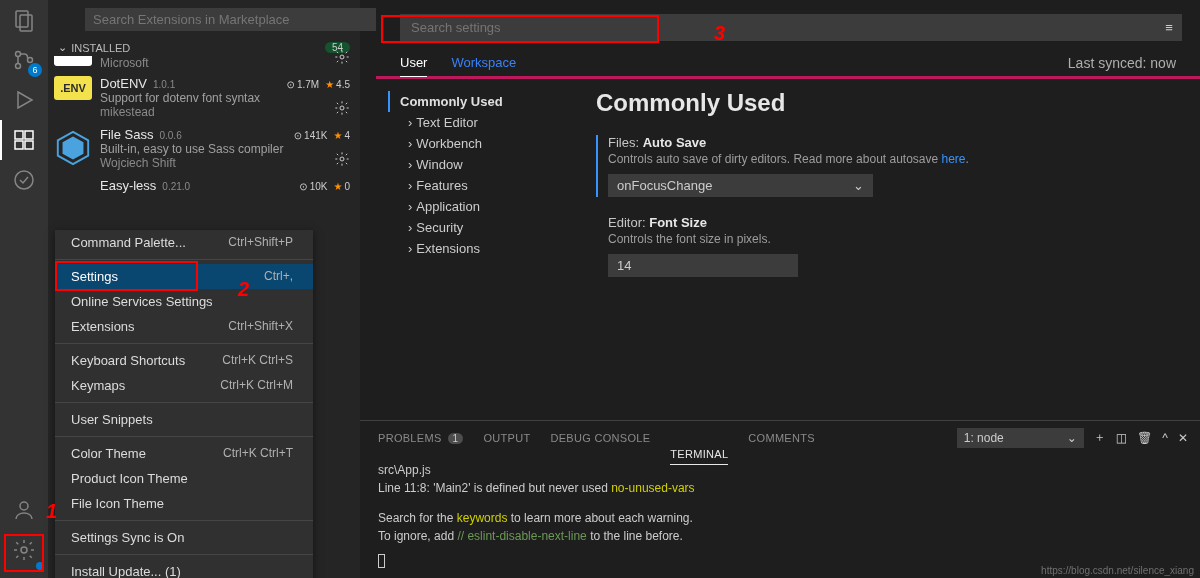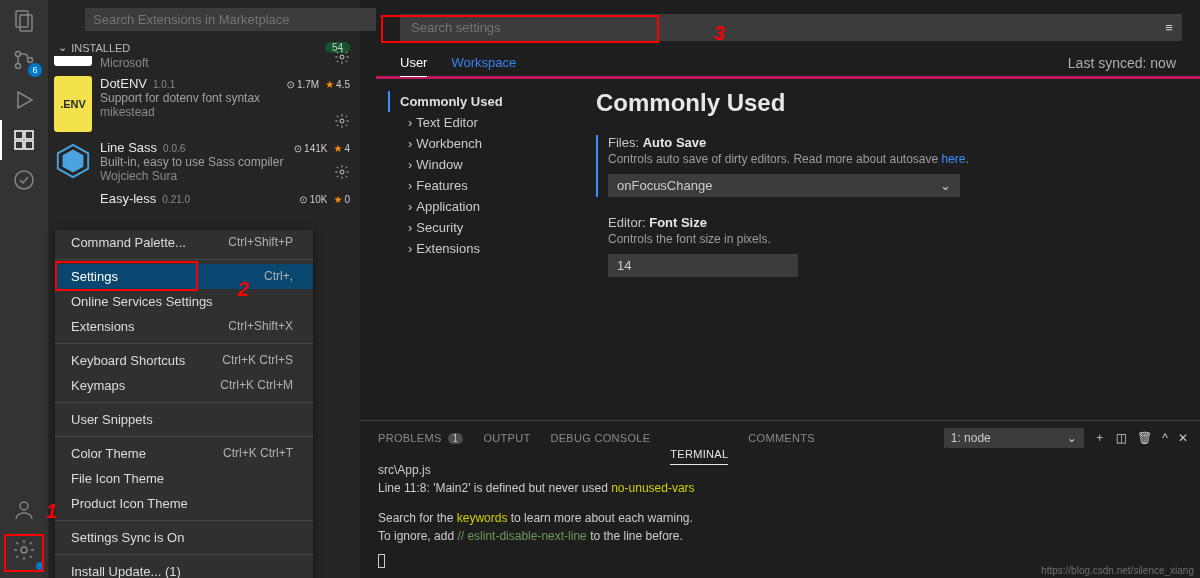--- a/index.html
+++ b/index.html
@@ -61,32 +61,32 @@
 .settings-content { flex: 1; padding: 10px 30px 0 30px; overflow: hidden; }
 .settings-content h2 { font-size: 24px; font-weight: 600; color: #e7e7e7; margin-bottom: 18px; }
 .setting-block { margin-bottom: 18px; padding-left: 12px; position: relative; }
 .setting-block.modified::before { content: ""; position: absolute; left: 0; top: 0; width: 2px; height: 100%; background: #3794ff; }
 .setting-label { font-size: 13px; color: #cccccc; }
 .setting-label .cat { color: #c5c5c5; }
 .setting-label b { color: #e7e7e7; font-weight: 600; }
 .setting-desc { font-size: 12px; color: #9d9d9d; margin-top: 2px; }
 .setting-desc a { color: #3794ff; text-decoration: none; }
 .setting-control { margin-top: 8px; }
-.setting-select { background: #3c3c3c; border: 1px solid #3c3c3c; color: #cccccc; padding: 3px 8px; font-size: 13px; width: 352px; display: flex; justify-content: space-between; align-items: center;}
+.setting-select { background: #3c3c3c; border: 1px solid #3c3c3c; color: #cccccc; padding: 3px 8px; font-size: 13px; width: 265px; display: flex; justify-content: space-between; align-items: center;}
 .setting-input { background: #3c3c3c; border: 1px solid #3c3c3c; color: #cccccc; padding: 3px 8px; font-size: 13px; width: 190px; }
 .setting-input.wide { width: 470px; }
 
 
 .panel { position: absolute; left: 360px; bottom: 0; right: 0; height: 158px; background: #1e1e1e; border-top: 1px solid #414141; }
 .panel-tabs { display: flex; padding: 4px 12px 0 18px; align-items: center; border-bottom: 1px solid #1e1e1e; height: 30px; }
 .panel-tab { color: #8a8a8a; font-size: 11px; margin-right: 20px; cursor: pointer; letter-spacing: .3px; display: flex; align-items: flex-end; gap: 6px; }
 .panel-tab.active { color: #e7e7e7; border-bottom: 1px solid #e7e7e7; padding-bottom: 4px; margin-top: 37px; }
 .panel-tab .count { background: #4d4d4d; color: #cccccc; font-size: 10px; border-radius: 8px; padding: 0 5px; }
 .panel-right { margin-left: auto; display: flex; align-items: center; gap: 10px; color: #cccccc; font-size: 12px; }
-.term-select { background: #3c3c3c; border: 1px solid #3c3c3c; color: #cccccc; padding: 2px 6px; font-size: 12px; width: 140px; display:flex;justify-content:space-between;align-items:center;}
+.term-select { background: #3c3c3c; border: 1px solid #3c3c3c; color: #cccccc; padding: 2px 6px; font-size: 12px; width: 127px; display:flex;justify-content:space-between;align-items:center;}
 .panel-body { padding: 10px 18px; font-family: Consolas, monospace; font-size: 12px; color: #cccccc; line-height: 1.5; }
 .term-yellow { color: #d1d100; }
 .term-comment { color: #6a9955; }
 .cursor-block { display: inline-block; width: 7px; height: 14px; border: 1px solid #cccccc; vertical-align: middle; }
 
 
 .ann-box { position: absolute; border: 2px solid #ff0000; pointer-events: none; z-index: 50; }
 .ann-num { position: absolute; color: #ff0000; font-size: 20px; font-weight: bold; z-index: 51; pointer-events: none; font-style: italic; }
 
 
@@ -161,21 +161,21 @@
     <div class="ext-lines">
         <div class="ext-author">Microsoft</div>
       </div>
     <span class="ext-gear"><svg viewBox="0 0 24 24" fill="none" stroke="currentColor" stroke-width="1.5">
           <circle cx="12" cy="12" r="3"></circle>
           <path d="M12 2v3m0 14v3M4.2 4.2l2.1 2.1m11.4 11.4 2.1 2.1M2 12h3m14 0h3M4.2 19.8l2.1-2.1m11.4-11.4 2.1-2.1"></path>
         </svg></span>
   </div>
 
   <div class="ext-item">
-    <div class="ext-icon" style="background:#f3e24b;color:#2b2b2b;height:56px;">.ENV</div>
+    <div class="ext-icon" style="background:#f3e24b;color:#2b2b2b;height:24px;">.ENV</div>
     <div class="ext-lines">
       <div class="ext-title-row">
         <span class="ext-name">DotENV</span>
         <span class="ext-ver">1.0.1</span>
         <span class="ext-stats">⊙ <span>1.7M</span> <span class="star">★</span> <span>4.5</span></span>
       </div>
       <div class="ext-desc">Support for dotenv font syntax</div>
       <div class="ext-author">mikestead</div>
     </div>
     <span class="ext-gear"><svg viewBox="0 0 24 24" fill="none" stroke="currentColor" stroke-width="1.5">
@@ -186,26 +186,26 @@
 
   <div class="ext-item">
     <div class="ext-icon" style="height:42px;">
         <svg viewBox="0 0 40 40" width="38" height="38">
           <polygon points="20,3 36,12 36,28 20,37 4,28 4,12" fill="none" stroke="#4aa3df" stroke-width="2"></polygon>
           <polygon points="20,8 31,14 31,26 20,32 9,26 9,14" fill="#4aa3df"></polygon>
         </svg>
       </div>
     <div class="ext-lines">
       <div class="ext-title-row">
-        <span class="ext-name">Line Sass</span>
+        <span class="ext-name">File Sass</span>
         <span class="ext-ver">0.0.6</span>
         <span class="ext-stats">⊙ <span>141K</span> <span class="star">★</span> <span>4</span></span>
       </div>
       <div class="ext-desc">Built-in, easy to use Sass compiler</div>
-      <div class="ext-author">Wojciech Sura</div>
+      <div class="ext-author">Wojciech Shift</div>
     </div>
     <span class="ext-gear"><svg viewBox="0 0 24 24" fill="none" stroke="currentColor" stroke-width="1.5">
           <circle cx="12" cy="12" r="3"></circle>
           <path d="M12 2v3m0 14v3M4.2 4.2l2.1 2.1m11.4 11.4 2.1 2.1M2 12h3m14 0h3M4.2 19.8l2.1-2.1m11.4-11.4 2.1-2.1"></path>
         </svg></span>
   </div>
 
   <div class="ext-item">
     <div class="ext-icon"></div>
     <div class="ext-lines">
@@ -247,24 +247,24 @@
     <div class="menu-sep"></div>
     <div class="menu-item">
       <span>User Snippets</span>
     </div>
     <div class="menu-sep"></div>
     <div class="menu-item">
       <span>Color Theme</span>
       <span class="kb">Ctrl+K Ctrl+T</span>
     </div>
     <div class="menu-item">
+      <span>Product Icon Theme</span>
+    </div>
+    <div class="menu-item">
       <span>File Icon Theme</span>
-    </div>
-    <div class="menu-item">
-      <span>Product Icon Theme</span>
     </div>
     <div class="menu-sep"></div>
     <div class="menu-item">
       <span>Settings Sync is On</span>
     </div>
     <div class="menu-sep"></div>
     <div class="menu-item">
       <span>Install Update... (1)</span>
     </div>
   </div>

